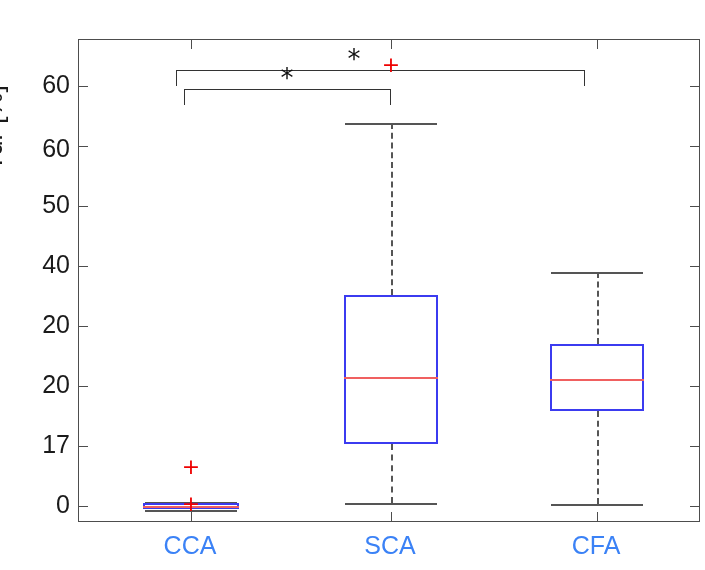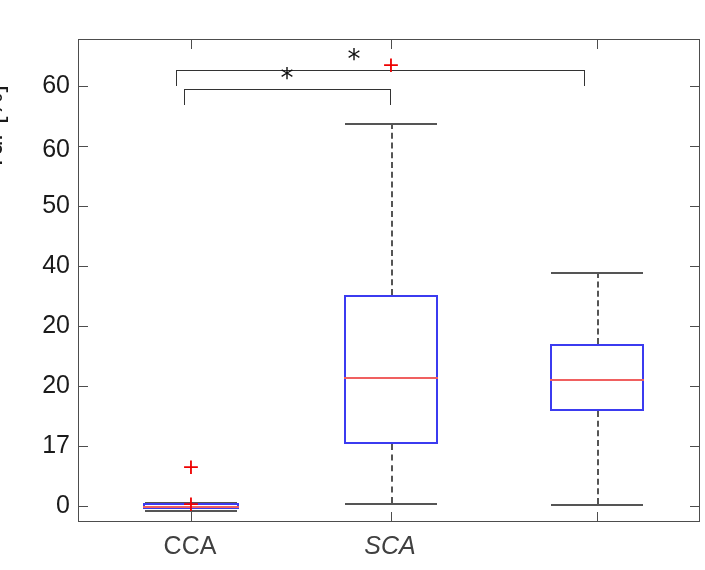--- a/index.html
+++ b/index.html
@@ -43,21 +43,21 @@
   .xtick-top{
     position:absolute;top:0px;height:9px;width:0;
     border-left:1.6px solid #4d4d4d;
   }
   .ytick-right{
     position:absolute;right:0px;width:9px;height:0;
     border-top:1.6px solid #4d4d4d;
   }
   .xtick-label{
     position:absolute;width:120px;text-align:center;
-    font-size:25px;color:#404040;
+    font-size:25px;color:#3b82f6;
   }
 
   
   .bx-box{
     position:absolute;border:2px solid #3b3bf0;box-sizing:border-box;background:transparent;
   }
   .bx-median{
     position:absolute;height:0;border-top:2.4px solid #f06060;
   }
   .bx-whisker{
@@ -152,15 +152,16 @@
   <div class="ytick-label" style="left:10px;top:72px;">60</div>
   <div class="ytick-label" style="left:10px;top:136px;">60</div>
   <div class="ytick-label" style="left:10px;top:192px;">50</div>
   <div class="ytick-label" style="left:10px;top:252px;">40</div>
   <div class="ytick-label" style="left:10px;top:312px;">20</div>
   <div class="ytick-label" style="left:10px;top:372px;">20</div>
   <div class="ytick-label" style="left:10px;top:432px;">17</div>
   <div class="ytick-label" style="left:10px;top:492px;">0</div>
 
   <div class="xtick-label" style="left:130px;top:531px;">CCA</div>
-  <div class="xtick-label" style="left:330px;top:531px;font-style:italic;">SCA</div>
+  <div class="xtick-label" style="left:330px;top:531px;">SCA</div>
+  <div class="xtick-label" style="left:536px;top:531px;">CFA</div>
 
 </div>
 
 </body></html>

